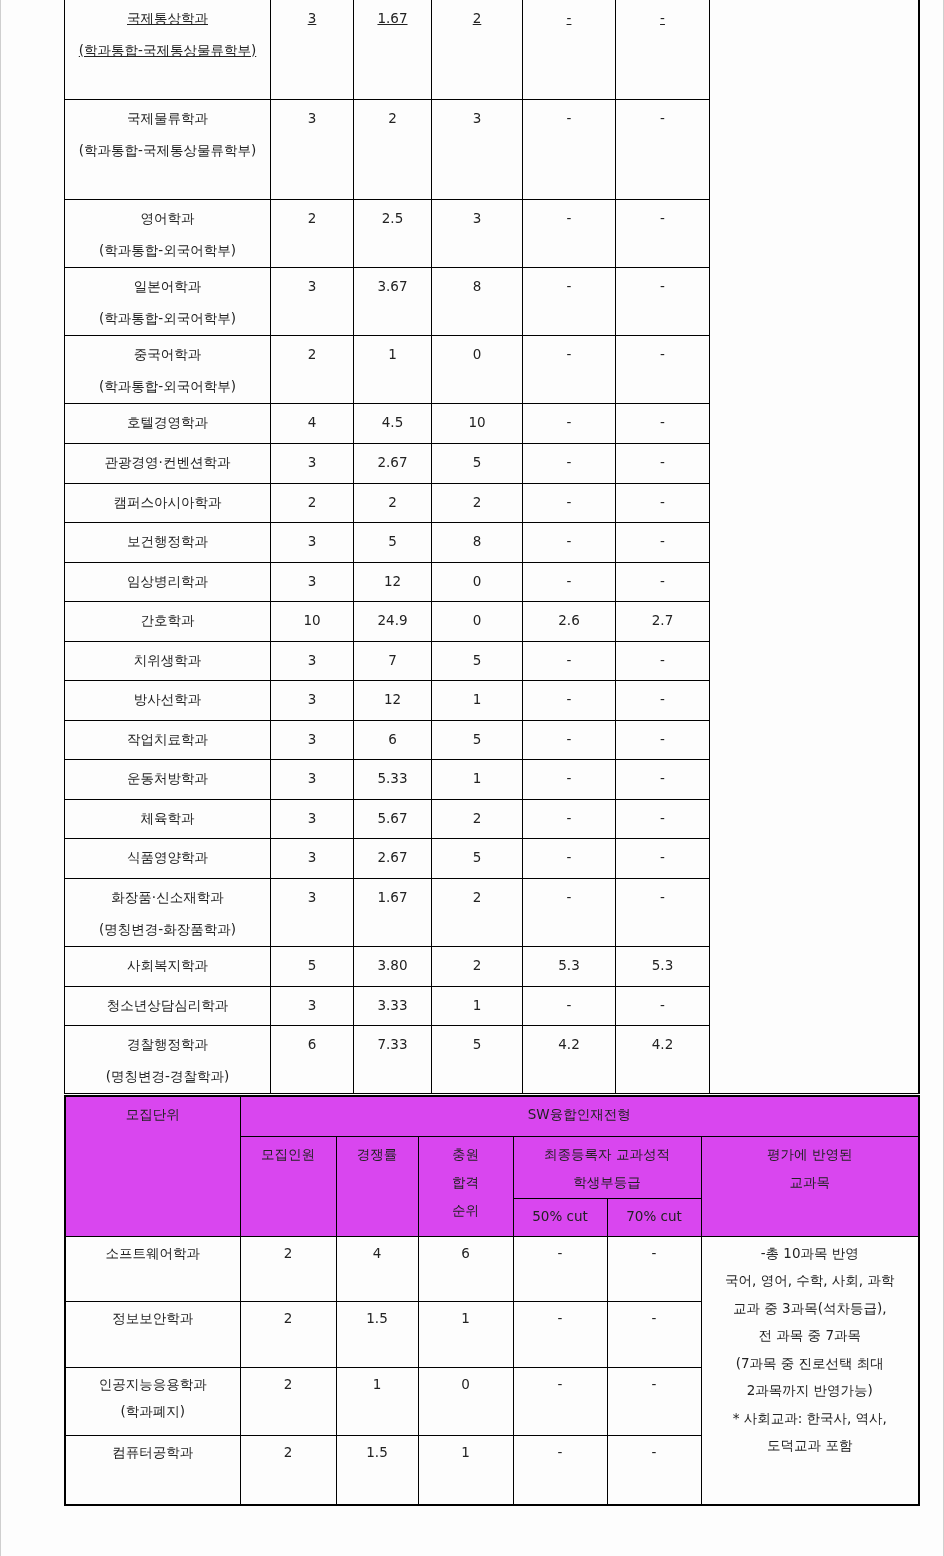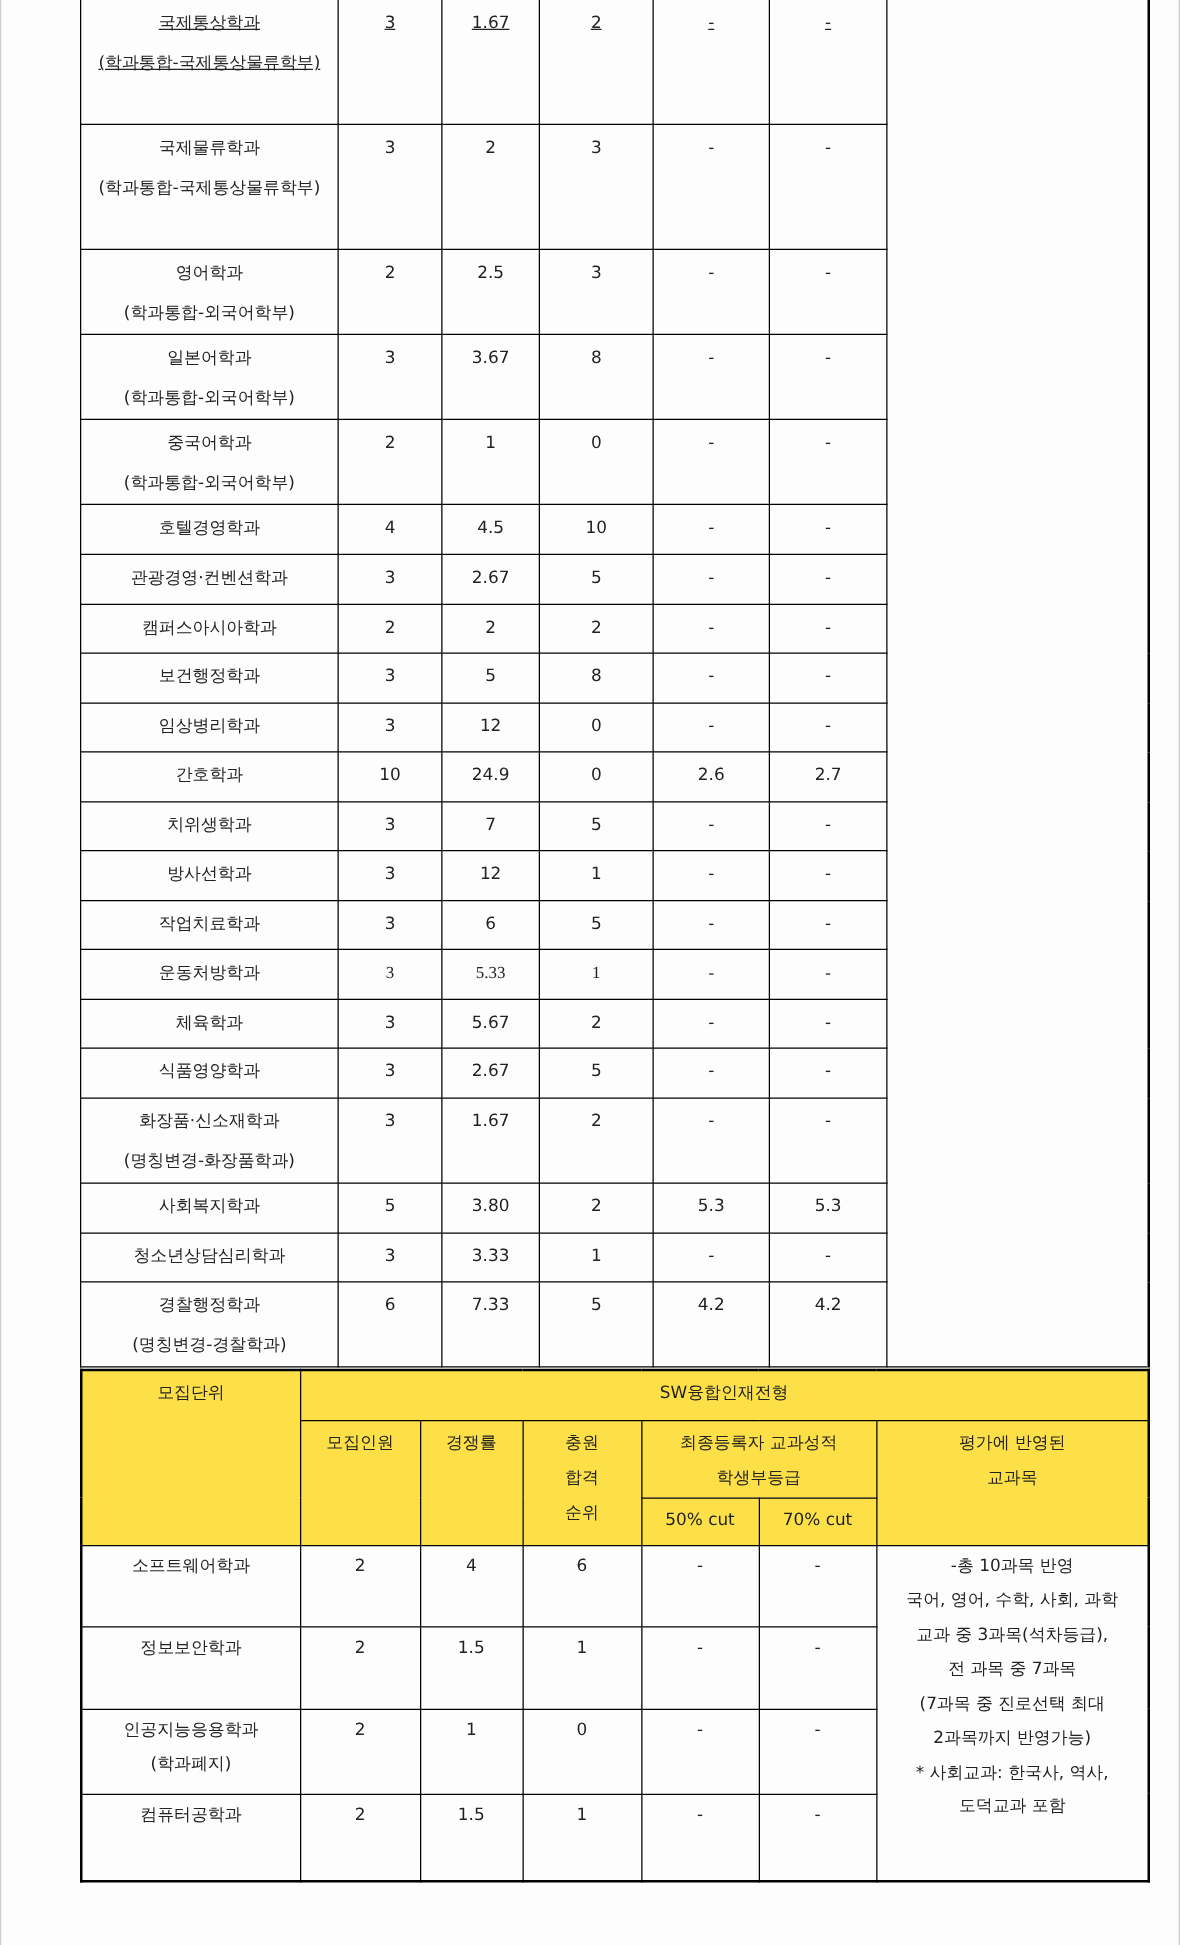--- a/index.html
+++ b/index.html
@@ -8,21 +8,21 @@
     font-family: "DejaVu Sans", "Liberation Sans", sans-serif; font-size: 13.5px; color: #222;
   }
   .page-edge-left { position: absolute; left: 0; top: 0; width: 1px; height: 1556px; background: #cfcfcf; }
   .page-edge-right { position: absolute; left: 943px; top: 0; width: 1px; height: 1556px; background: #cfcfcf; }
   table { border-collapse: collapse; position: absolute; left: 64px; table-layout: fixed; }
   td, th { border: 1px solid #000; text-align: center; vertical-align: top; line-height: 32px; padding: 2px 4px 0 4px; font-weight: normal; }
   #t1 { top: -1px; width: 854px; border-right: 2px solid #000; }
   #t1 td { height: auto; }
   #t1 .eval { border-right: 2px solid #000; }
   #t2 { top: 1095px; width: 854px; border: 2px solid #000; }
-  #t2 th { background: #fde047; line-height: 28px; padding-top: 3px; }
+  #t2 th { background: #d946ef; line-height: 28px; padding-top: 3px; }
   #t2 td { padding-top: 3px; line-height: 27px; }
   .sub { display: block; }
   .eval-text { line-height: 27.5px; }
 </style>
 </head>
 <body>
 
 <div class="page-edge-left"></div>
 <div class="page-edge-right"></div>
 
@@ -176,21 +176,21 @@
       <tr style="height: 39px;">
         <td>
           <span class="sub">작업치료학과</span>
         </td>
         <td>3</td>
         <td>6</td>
         <td>5</td>
         <td>-</td>
         <td>-</td>
       </tr>
-      <tr style="height: 40px; font-family: Liberation Serif, serif;">
+      <tr style="height: 40px;">
         <td>
           <span class="sub">운동처방학과</span>
         </td>
         <td>3</td>
         <td>5.33</td>
         <td>1</td>
         <td>-</td>
         <td>-</td>
       </tr>
       <tr style="height: 39px;">

